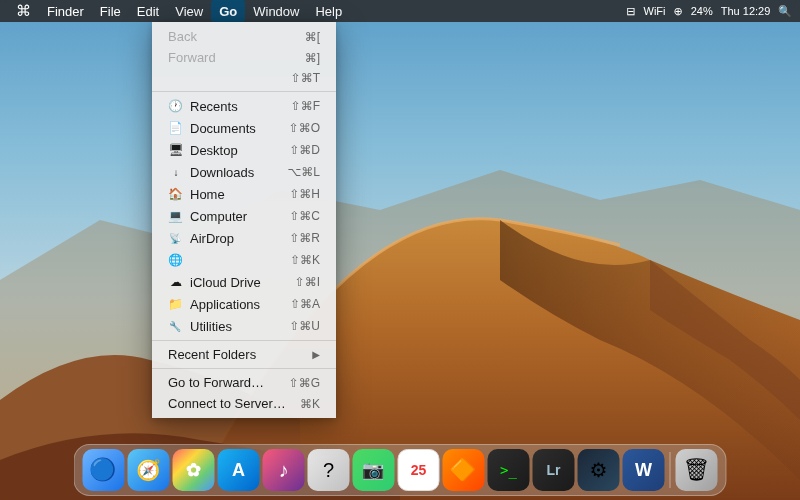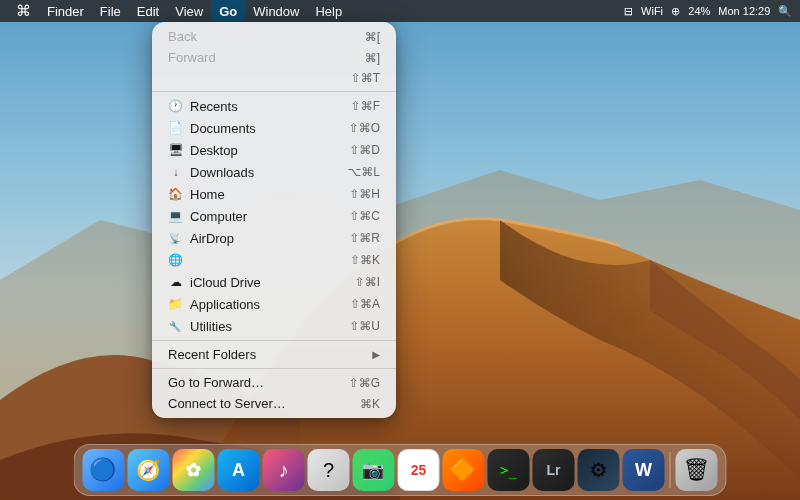--- a/index.html
+++ b/index.html
@@ -78,23 +78,23 @@
       align-items: center;
       gap: 6px;
       font-size: 12px;
     }
 
     
     .dropdown-menu {
       position: absolute;
       top: 22px;
       left: 152px;
-      width: 244px;
+      width: 184px;
       background: rgba(235,235,235,0.97);
-      border-radius: 13px;
+      border-radius: 0;
       box-shadow: 0 8px 30px rgba(0,0,0,0.4), 0 2px 8px rgba(0,0,0,0.2);
       z-index: 200;
       padding: 4px 0;
       font-size: 13px;
       color: #1a1a1a;
     }
     .menu-item {
       display: flex;
       align-items: center;
       padding: 3px 16px;
@@ -262,21 +262,21 @@
     <div class="menubar-item">
       <span>Help</span>
     </div>
   </div>
   <div class="menubar-right">
     <span style="font-size:11px; display:flex; gap:8px; align-items:center;">
       <span>⊟</span>
       <span>WiFi</span>
       <span>⊕</span>
       <span>24%</span>
-      <span>Mon 12:29</span>
+      <span>Thu 12:29</span>
       <span>🔍</span>
     </span>
   </div>
 </div>
 
 <div class="dropdown-menu">
 
   <div class="menu-item disabled">
     <span class="menu-item-label">Back</span>
     <span class="menu-item-shortcut">⌘[</span>

